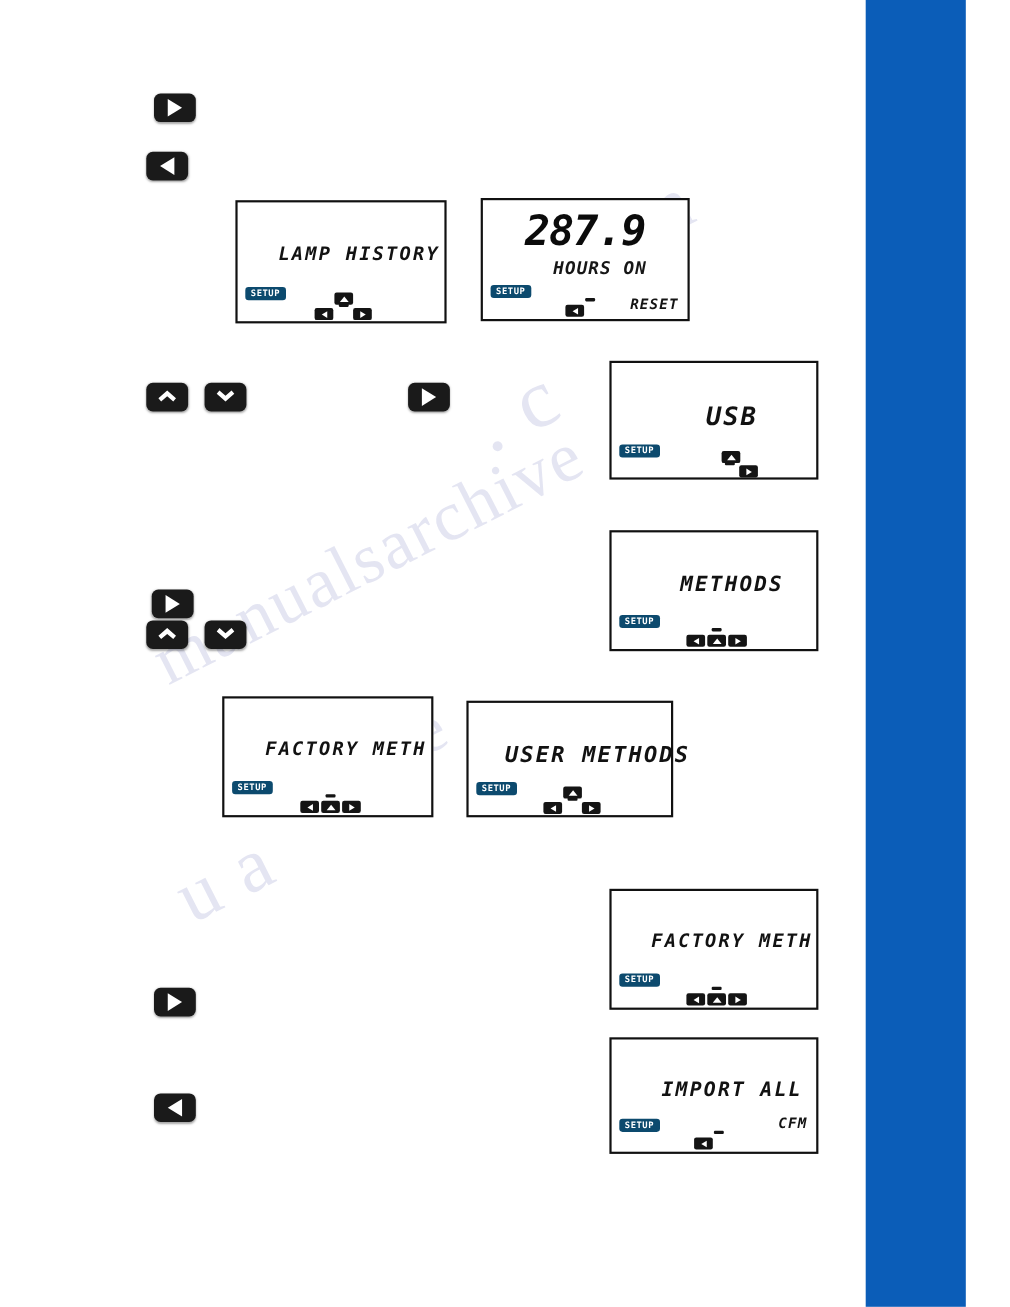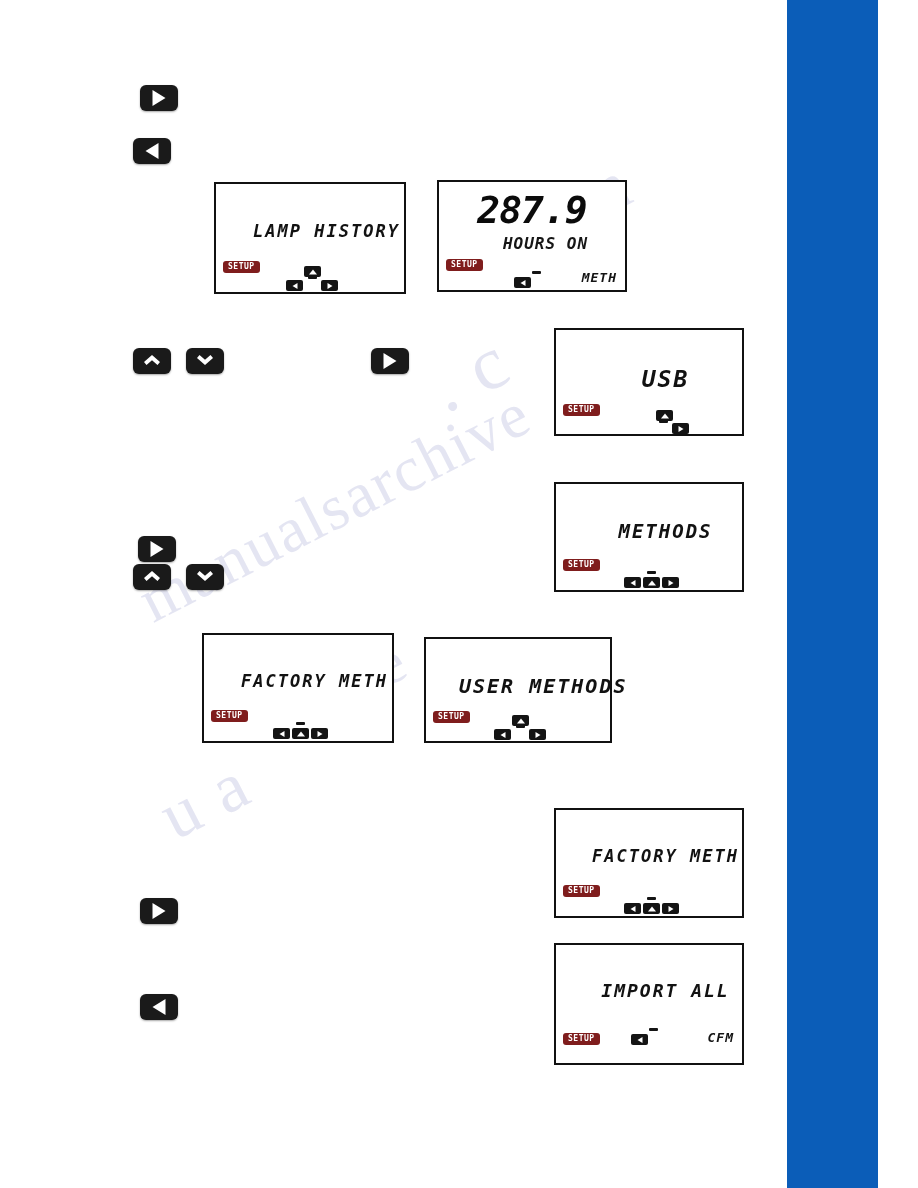--- a/index.html
+++ b/index.html
@@ -115,21 +115,21 @@
     text-align: center;
     color: #161616;
     font-family: "DejaVu Sans Mono", "Liberation Mono", monospace;
     font-style: italic;
     font-weight: 700;
     letter-spacing: 1px;
     padding-left: 27px;
   }
   .setup-badge {
     position: absolute;
-    background: #7f1d1d;
+    background: #0c4a6e;
     border-radius: 3px;
     color: #ffffff;
     font-family: "DejaVu Sans Mono", "Liberation Mono", monospace;
     font-weight: 700;
     font-size: 8px;
     letter-spacing: 0.5px;
     padding: 2px 5px 2px 5px;
     line-height: 1;
   }
   .corner-label {
@@ -255,21 +255,21 @@
         <span class="sg s-tri-left"></span>
       </div>
       <div class="softkey" style="left:105px;top:96px">
         <span class="sg s-tri-right"></span>
       </div>
     </div>
     <div class="lcd" style="left: 437px; top: 180px; width: 190px; height: 112px;">
       <div class="lcd-big" style="top:6px;font-size:38px">287.9</div>
       <div class="lcd-sub" style="top:52px;font-size:16px">HOURS ON</div>
       <div class="setup-badge" style="left:7px;bottom:19px">SETUP</div>
-      <div class="corner-label" style="right:8px;bottom:5px">METH</div>
+      <div class="corner-label" style="right:8px;bottom:5px">RESET</div>
       <div class="dotmark" style="left:93px;top:89px"></div>
       <div class="softkey" style="left:75px;top:95px">
         <span class="sg s-tri-left"></span>
       </div>
     </div>
     <div class="lcd" style="left: 554px; top: 328px; width: 190px; height: 108px;">
       <div class="lcd-main" style="top:36px;font-size:23px">USB</div>
       <div class="setup-badge" style="left:7px;bottom:18px">SETUP</div>
       <div class="softkey" style="left:100px;top:80px">
         <span class="sg s-tri-up"></span>
@@ -328,21 +328,21 @@
       <div class="softkey" style="left:68px;top:93px">
         <span class="sg s-tri-left"></span>
       </div>
       <div class="softkey" style="left:87px;top:93px">
         <span class="sg s-tri-up"></span>
       </div>
       <div class="softkey" style="left:106px;top:93px">
         <span class="sg s-tri-right"></span>
       </div>
     </div>
-    <div class="lcd" style="left: 554px; top: 943px; width: 190px; height: 122px;">
+    <div class="lcd" style="left: 554px; top: 943px; width: 190px; height: 106px;">
       <div class="lcd-main" style="top:35px;font-size:18px">IMPORT ALL</div>
       <div class="setup-badge" style="left:7px;bottom:18px">SETUP</div>
       <div class="corner-label" style="right:8px;bottom:18px">CFM</div>
       <div class="dotmark" style="left:93px;top:83px"></div>
       <div class="softkey" style="left:75px;top:89px">
         <span class="sg s-tri-left"></span>
       </div>
     </div>
   </div>
 

